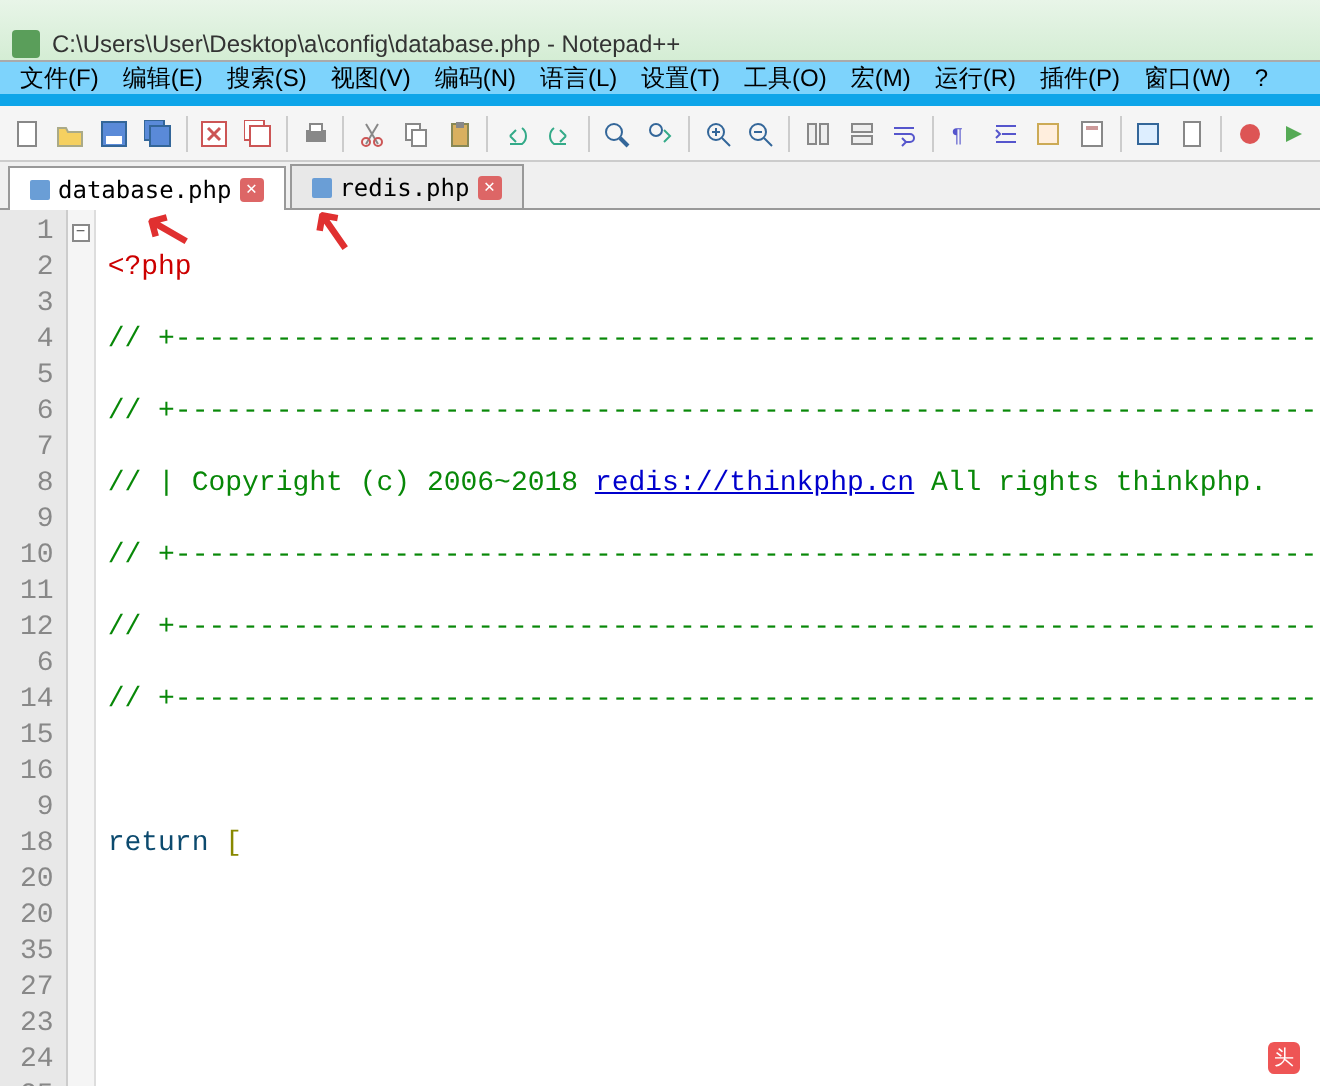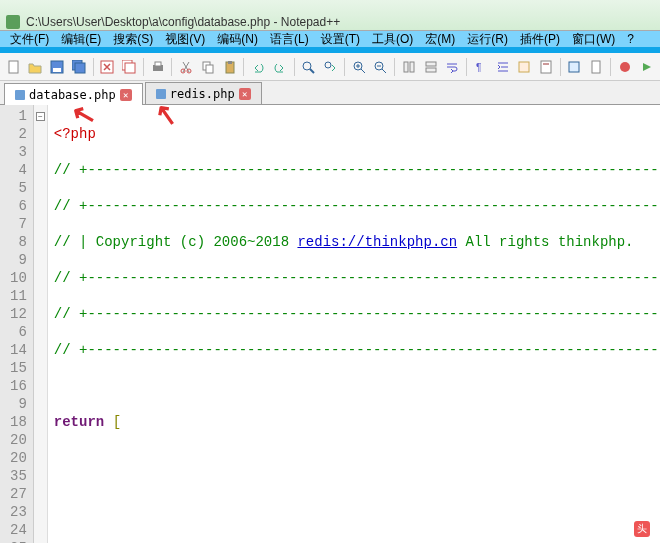--- a/index.html
+++ b/index.html
@@ -19,21 +19,21 @@
 .tab-close { width: 12px; height: 12px; background: #d66; color: #fff; font-size: 9px; display: flex; align-items: center; justify-content: center; border-radius: 2px; cursor: pointer; }
 .editor { display: flex; height: calc(100% - 100px); font-family: Consolas, "Courier New", monospace; font-size: 14px; line-height: 18px; overflow: hidden; }
 .gutter { background: #e8e8e8; color: #888; text-align: right; padding: 2px 6px 2px 10px; user-select: none; border-right: 1px solid #ccc; }
 .gutter-line { height: 18px; }
 .fold { width: 14px; background: #f5f5f5; border-right: 1px solid #ddd; padding-top: 2px; }
 .fold-line { height: 18px; display: flex; align-items: center; justify-content: center; }
 .fold-box { width: 9px; height: 9px; border: 1px solid #888; background: #fff; font-size: 8px; line-height: 7px; text-align: center; color: #555; }
 .code { flex: 1; padding: 2px 0 2px 6px; white-space: pre; overflow: hidden; }
 .code-line { height: 18px; }
 .kw-red { color: #c00; }
-.kw-blue { color: #701a75; font-weight: bold; }
+.kw-blue { color: #0c4a6e; font-weight: normal; }
 .cm { color: #088808; }
 .op { color: #880; }
 .link { color: #00c; text-decoration: underline; }
 .arrow { position: absolute; color: #e03030; font-size: 28px; font-weight: bold; pointer-events: none; }
 .watermark { position: absolute; right: 10px; bottom: 6px; color: #999; font-size: 13px; display: flex; align-items: center; gap: 4px; }
 .wm-icon { width: 16px; height: 16px; background: #e55; border-radius: 3px; color: #fff; font-size: 10px; display: flex; align-items: center; justify-content: center; }
 svg { display: block; }
 </style>
 </head>
 <body>

